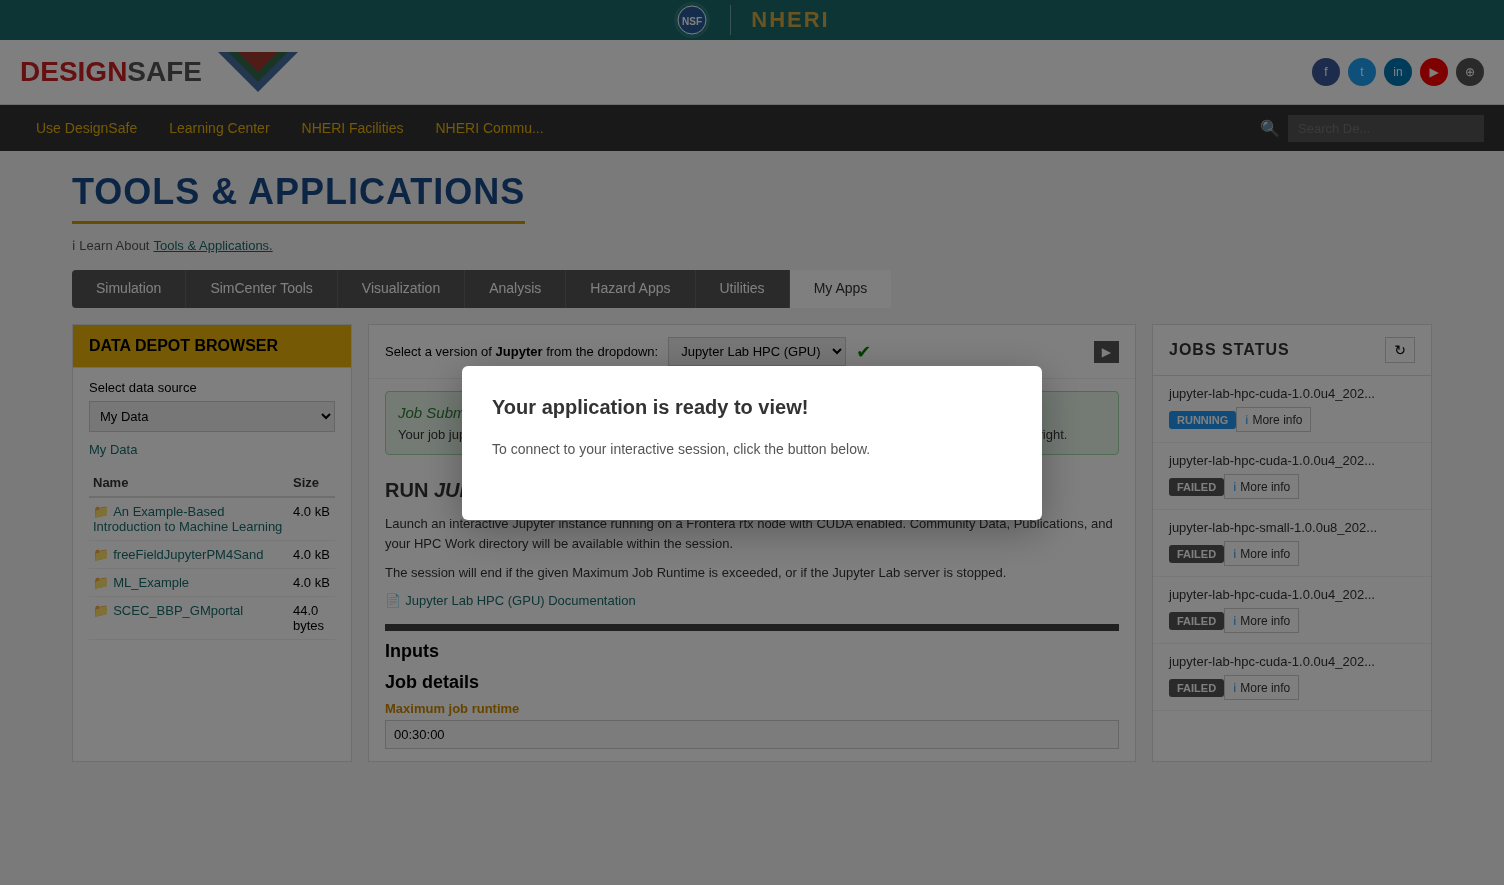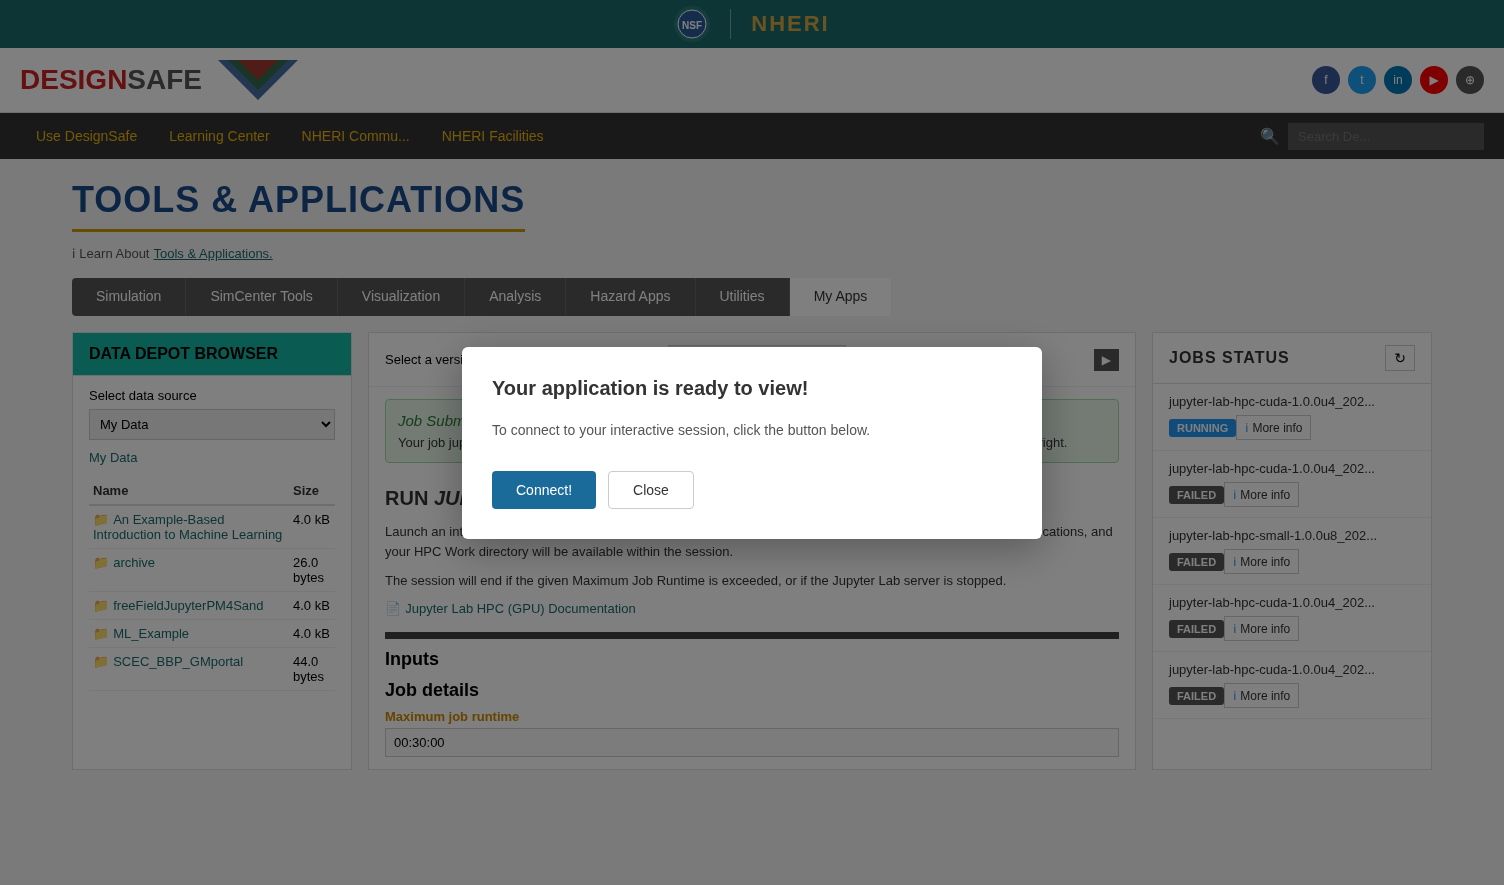--- a/index.html
+++ b/index.html
@@ -1,21 +1,21 @@
 <!DOCTYPE html>
 <html><head>
   <meta charset="utf-8">
   <style>
     * { box-sizing: border-box; margin: 0; padding: 0; }
     body { font-family: Arial, sans-serif; font-size: 14px; background: #f5f5f5; overflow-x: hidden; }
 
     
     .top-bar {
       background: #1a6b6b;
-      height: 48px;
+      height: 40px;
       display: flex;
       align-items: center;
       justify-content: center;
       position: relative;
     }
     .top-bar-logos {
       display: flex;
       align-items: center;
       gap: 20px;
     }
@@ -156,21 +156,21 @@
       grid-template-columns: 280px 1fr 280px;
       gap: 16px;
     }
 
     
     .left-panel {
       background: white;
       border: 1px solid #ddd;
     }
     .left-panel-header {
-      background: #14b8a6;
+      background: #eab308;
       padding: 12px 16px;
       font-weight: bold;
       font-size: 16px;
       border-bottom: 1px solid #ddd;
     }
     .left-panel-body { padding: 12px 16px; }
     .select-label { font-size: 13px; margin-bottom: 6px; }
     .data-source-select {
       width: 100%;
       padding: 6px;
@@ -412,24 +412,20 @@
       height: 40px;
     }
   </style>
 </head>
 <body>
 
 <div class="modal-overlay">
   <div class="modal-box">
     <div class="modal-title">Your application is ready to view!</div>
     <div class="modal-body">To connect to your interactive session, click the button below.</div>
-    <div class="modal-footer">
-      <button class="btn-connect">Connect!</button>
-      <button class="btn-close">Close</button>
-    </div>
   </div>
 </div>
 
 <div class="top-bar">
   <div class="top-bar-logos">
     <div class="nsf-logo">
       <svg width="30" height="30" viewBox="0 0 30 30">
         <circle cx="15" cy="15" r="14" fill="#2a5a9a" stroke="white" stroke-width="1"></circle>
         <text x="15" y="20" text-anchor="middle" fill="white" font-size="10" font-weight="bold">NSF</text>
       </svg>
@@ -455,22 +451,22 @@
     <div class="social-icon si-tw">t</div>
     <div class="social-icon si-li">in</div>
     <div class="social-icon si-yt">▶</div>
     <div class="social-icon si-gl">⊕</div>
   </div>
 </div>
 
 <nav class="main-nav">
   <a href="#">Use DesignSafe</a>
   <a href="#">Learning Center</a>
+  <a href="#">NHERI Facilities</a>
   <a href="#">NHERI Commu...</a>
-  <a href="#">NHERI Facilities</a>
   <div class="nav-search">
     <button class="search-icon-btn">🔍</button>
     <input class="search-input-nav" type="text" placeholder="Search De..." style="">
   </div>
 </nav>
 
 <div class="page-content">
   <h1 class="page-title">TOOLS &amp; APPLICATIONS</h1>
   <div class="learn-link">
     <span>ℹ</span>
@@ -514,28 +510,20 @@
     <td>
       <a href="#" class="file-link">
         <span class="folder-icon">📁</span>An Example-Based Introduction to Machine Learning
       </a>
     </td>
     <td>4.0 kB</td>
   </tr>
               <tr>
     <td>
       <a href="#" class="file-link">
-        <span class="folder-icon">📁</span>archive
-      </a>
-    </td>
-    <td>26.0 bytes</td>
-  </tr>
-              <tr>
-    <td>
-      <a href="#" class="file-link">
         <span class="folder-icon">📁</span>freeFieldJupyterPM4Sand
       </a>
     </td>
     <td>4.0 kB</td>
   </tr>
               <tr>
     <td>
       <a href="#" class="file-link">
         <span class="folder-icon">📁</span>ML_Example
       </a>

